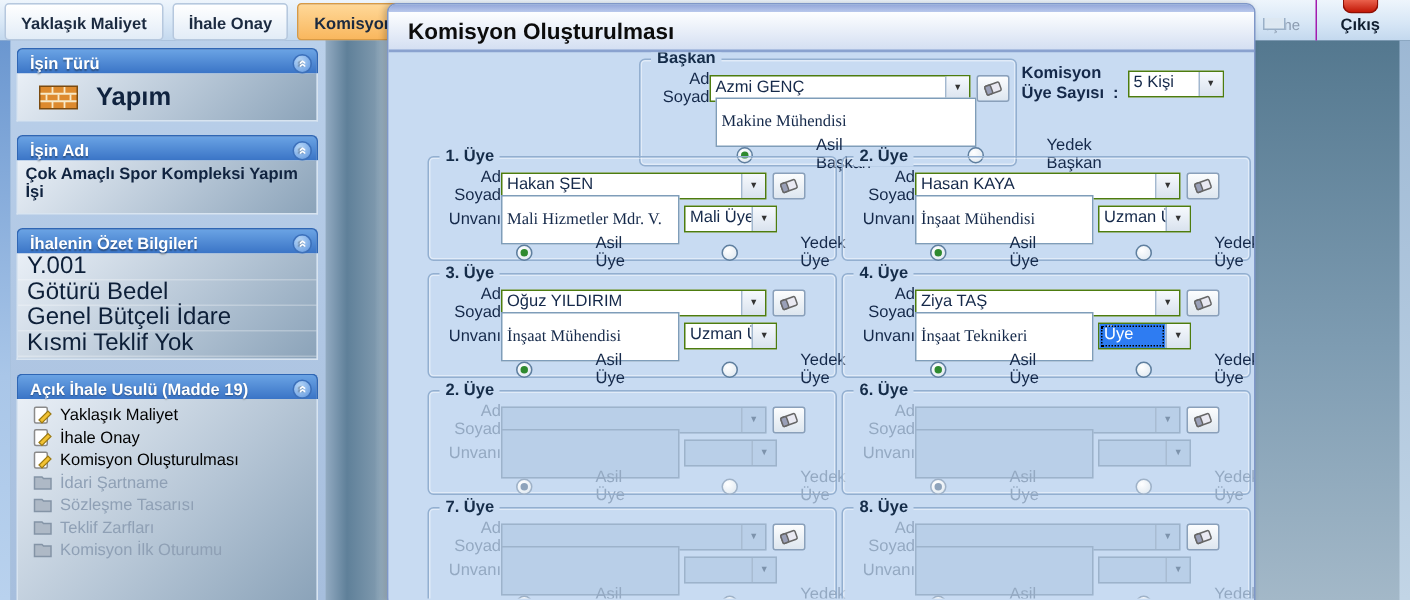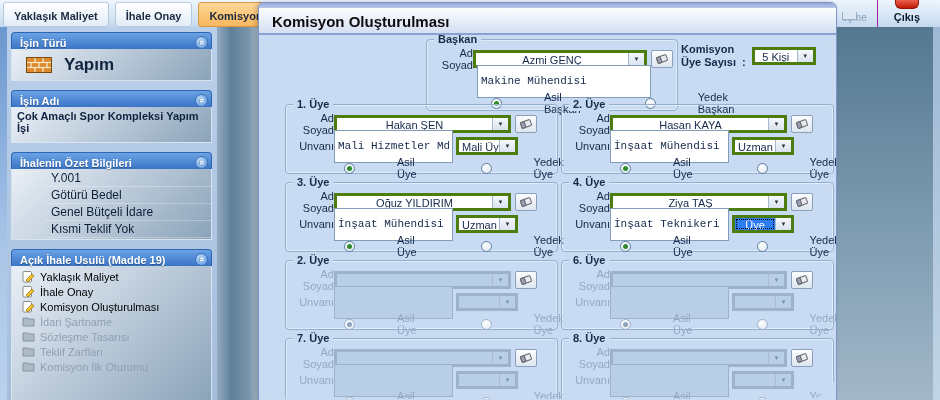--- a/index.html
+++ b/index.html
@@ -37,57 +37,57 @@
   .sb-collapse{margin-left:auto;width:13px;height:13px;border-radius:50%;flex:0 0 13px;
     background:radial-gradient(circle at 35% 30%,#b8d8f8,#5d94dd);border:1px solid #3c70ba;
     color:#fff;display:flex;align-items:center;justify-content:center;box-sizing:border-box;}
   .chev{display:inline-block;transform:rotate(90deg);font-size:9px;line-height:9px;}
   .sb-content{background:linear-gradient(135deg,#e9eff6 0%,#b6c6d6 55%,#8ba3b9 100%);
     border:1px solid #d8e4f0;border-top:none;box-sizing:border-box;}
   .turu-box{height:32px;display:flex;align-items:center;gap:12px;padding-left:14px;}
   .turu-label{font-size:17px;font-weight:bold;color:#10233f;}
   .adi-box{height:36px;padding:3px 5px;font-size:11px;font-weight:bold;color:#10233f;}
   .ozet-box{padding:1px 0;}
-  .ozet-row{height:16px;line-height:16px;padding-left:6px;font-size:12px;color:#0d1f38;
-    border-bottom:1px solid rgba(255,255,255,.28);margin-left:33px;}
+  .ozet-row{height:16px;line-height:16px;padding-left:6px;font-size:16px;color:#0d1f38;
+    border-bottom:1px solid rgba(255,255,255,.28);}
   .usul-box{height:135px;padding-top:3px;}
   .usul-item{display:flex;align-items:center;gap:5px;height:15px;padding-left:10px;font-size:11px;color:#000;}
   .usul-item.disabled{color:#8fa0b5;}
   .usul-item svg{flex:0 0 auto;}
 
   
   .splitter{position:absolute;left:217px;top:27px;width:41px;height:373px;z-index:1;
     background:linear-gradient(90deg,#93abc2,#5f8099 35%,#7c97ac 80%,#a7bccb);}
   .right-backdrop{position:absolute;left:835px;top:27px;width:105px;height:373px;z-index:2;
     background:linear-gradient(#54788f,#7e9cb2 55%,#a3b8c8);}
   .right-edge{position:absolute;right:0;top:27px;width:7px;height:373px;z-index:3;
     background:linear-gradient(#9db8d4,#c2d5e6);}
 
   
   .main-panel{position:absolute;left:258px;top:2px;width:577px;height:398px;z-index:3;
     border:1px solid #7f97c8;border-radius:6px 6px 0 0;overflow:hidden;
     box-shadow:-2px 0 4px rgba(0,0,0,.2);background:#c8dbf2;}
   .panel-strip{height:5px;background:linear-gradient(#93a7da,#b9c8ec);}
   .panel-title{height:27px;background:linear-gradient(#fdfeff,#d4dff2);border-bottom:2px solid #8aa2cf;
     font-size:15px;font-weight:bold;color:#0c0c0c;padding:5px 0 0 13px;box-sizing:border-box;}
-  .panel-body{position:relative;height:364px;background:#c8dbf2;overflow:hidden;border-radius:28px;}
+  .panel-body{position:relative;height:364px;background:#c8dbf2;overflow:hidden;}
 
   .gbox{position:absolute;border:1px solid #93afd0;border-radius:4px;
     box-shadow:inset 0 0 0 1px rgba(255,255,255,.45);box-sizing:border-box;}
   .legend{position:absolute;top:-7px;left:7px;background:#c8dbf2;padding:0 4px;
     font-size:11px;font-weight:bold;color:#152c49;line-height:13px;}
   .frow{display:flex;align-items:center;margin:0 0 4px 6px;height:18px;font-size:11px;color:#15294a;}
   .lbl{display:inline-block;text-align:right;}
-  .combo{height:18px;background:#fff;border:3px solid #4d7c0f;display:flex;align-items:stretch;box-sizing:border-box;text-align:center;}
+  .combo{height:18px;background:#fff;border:1px solid #4d7c0f;display:flex;align-items:stretch;box-sizing:border-box;}
   .combo-val{flex:1;padding:1px 3px 0;font-size:11px;white-space:nowrap;overflow:hidden;color:#15294a;}
   .combo-arrow{width:15px;background:linear-gradient(#f6f9fd,#d9e2ee);border-left:1px solid #a3b8cf;
     display:flex;align-items:center;justify-content:center;font-size:6px;color:#333;}
   .combo.focused .combo-val{background:#2e7cf2;color:#fff;outline:1px dotted #000;outline-offset:-2px;}
   .txt{height:33px;border:1px solid #7f9db9;background:#fff;font-size:11px;padding:0 3px;
-    box-sizing:border-box;font-family:Liberation Mono, monospace;color:#15294a;}
+    box-sizing:border-box;font-family:Liberation Serif, serif;color:#15294a;}
   .eraser{width:22px;height:18px;margin-left:4px;border:1px solid #8aa0ba;border-radius:2px;
     background:linear-gradient(#fcfdfe,#dde6ef);display:flex;align-items:center;justify-content:center;padding:0;}
   .radio{width:11px;height:11px;border-radius:50%;border:1px solid #5f7f9f;flex:0 0 11px;
     background:radial-gradient(circle at 35% 30%,#fff,#dce6ef);display:inline-block;position:relative;
     margin-right:4px;box-sizing:border-box;}
   .radio.checked::after{content:"";position:absolute;left:2px;top:2px;width:5px;height:5px;
     border-radius:50%;background:#2f8a2f;}
   .radio-row{margin-left:58px;gap:38px;}
   .radio-row .second{margin-left:26px;}
 

